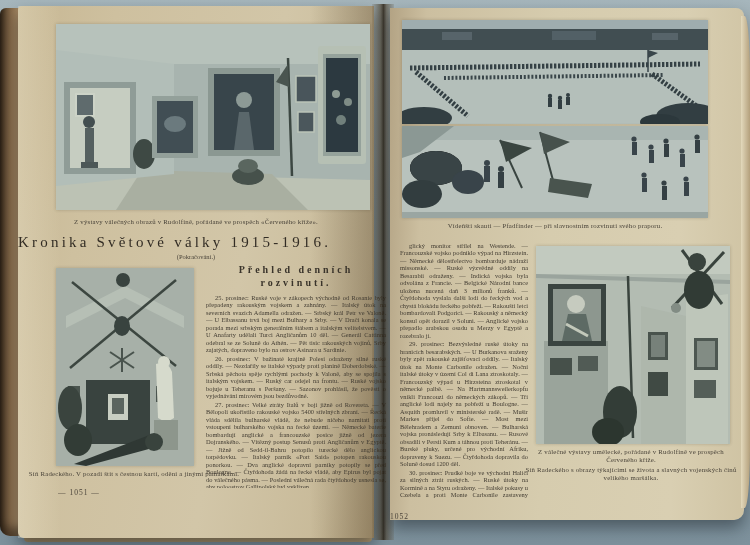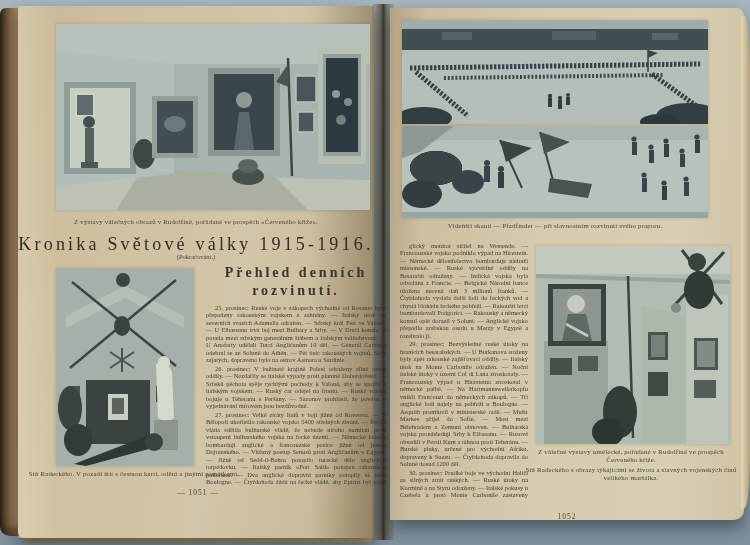--- a/index.html
+++ b/index.html
@@ -47,30 +47,30 @@
     position:absolute; background:#aab6b1; overflow:hidden;
     box-shadow:inset 0 0 0 1px rgba(250,246,230,.25), 0 0 3px rgba(60,50,30,.25);
   }
   figure.photo svg{ display:block; width:100%; height:100%; }
 
   .caption {
     position:absolute; text-align:center; color:#4a443a; font-size:6.8px; line-height:1.25;
     letter-spacing:.2px;
   }
   .page-title {
-    position:absolute; width:100%; text-align:center; color:#322c24;
-    font-size:18px; font-weight:400; letter-spacing:3.2px; white-space:nowrap;
+    position:absolute; width:100%; text-align:left; color:#322c24;
+    font-size:15px; font-weight:400; letter-spacing:3.2px; white-space:nowrap;
   }
   .subtitle { position:absolute; width:100%; text-align:center; color:#4a443a; font-size:6.5px; }
-  .section-heading { text-align:center; color:#3a342b; font-size:14px; font-weight:700;
+  .section-heading { text-align:center; color:#3a342b; font-size:10px; font-weight:700;
     letter-spacing:3px; line-height:1.25; margin-bottom:5px; }
   .bodycol { position:absolute; overflow:hidden; color:#433d33; font-size:6.4px;
     line-height:1.17; text-align:justify; }
   .bodycol p { text-indent:9px; margin-bottom:1px; }
-  .pagenum { position:absolute; text-align:center; color:#4a443a; font-size:7.5px; letter-spacing:1px; }
+  .pagenum { position:absolute; text-align:left; color:#4a443a; font-size:7.5px; letter-spacing:1px; }
 </style>
 </head>
 <body>
 
 <div class="scene">
 
   <div class="edge-stack"></div>
   <div class="under-left"></div>
 
   <div class="page page-left">

